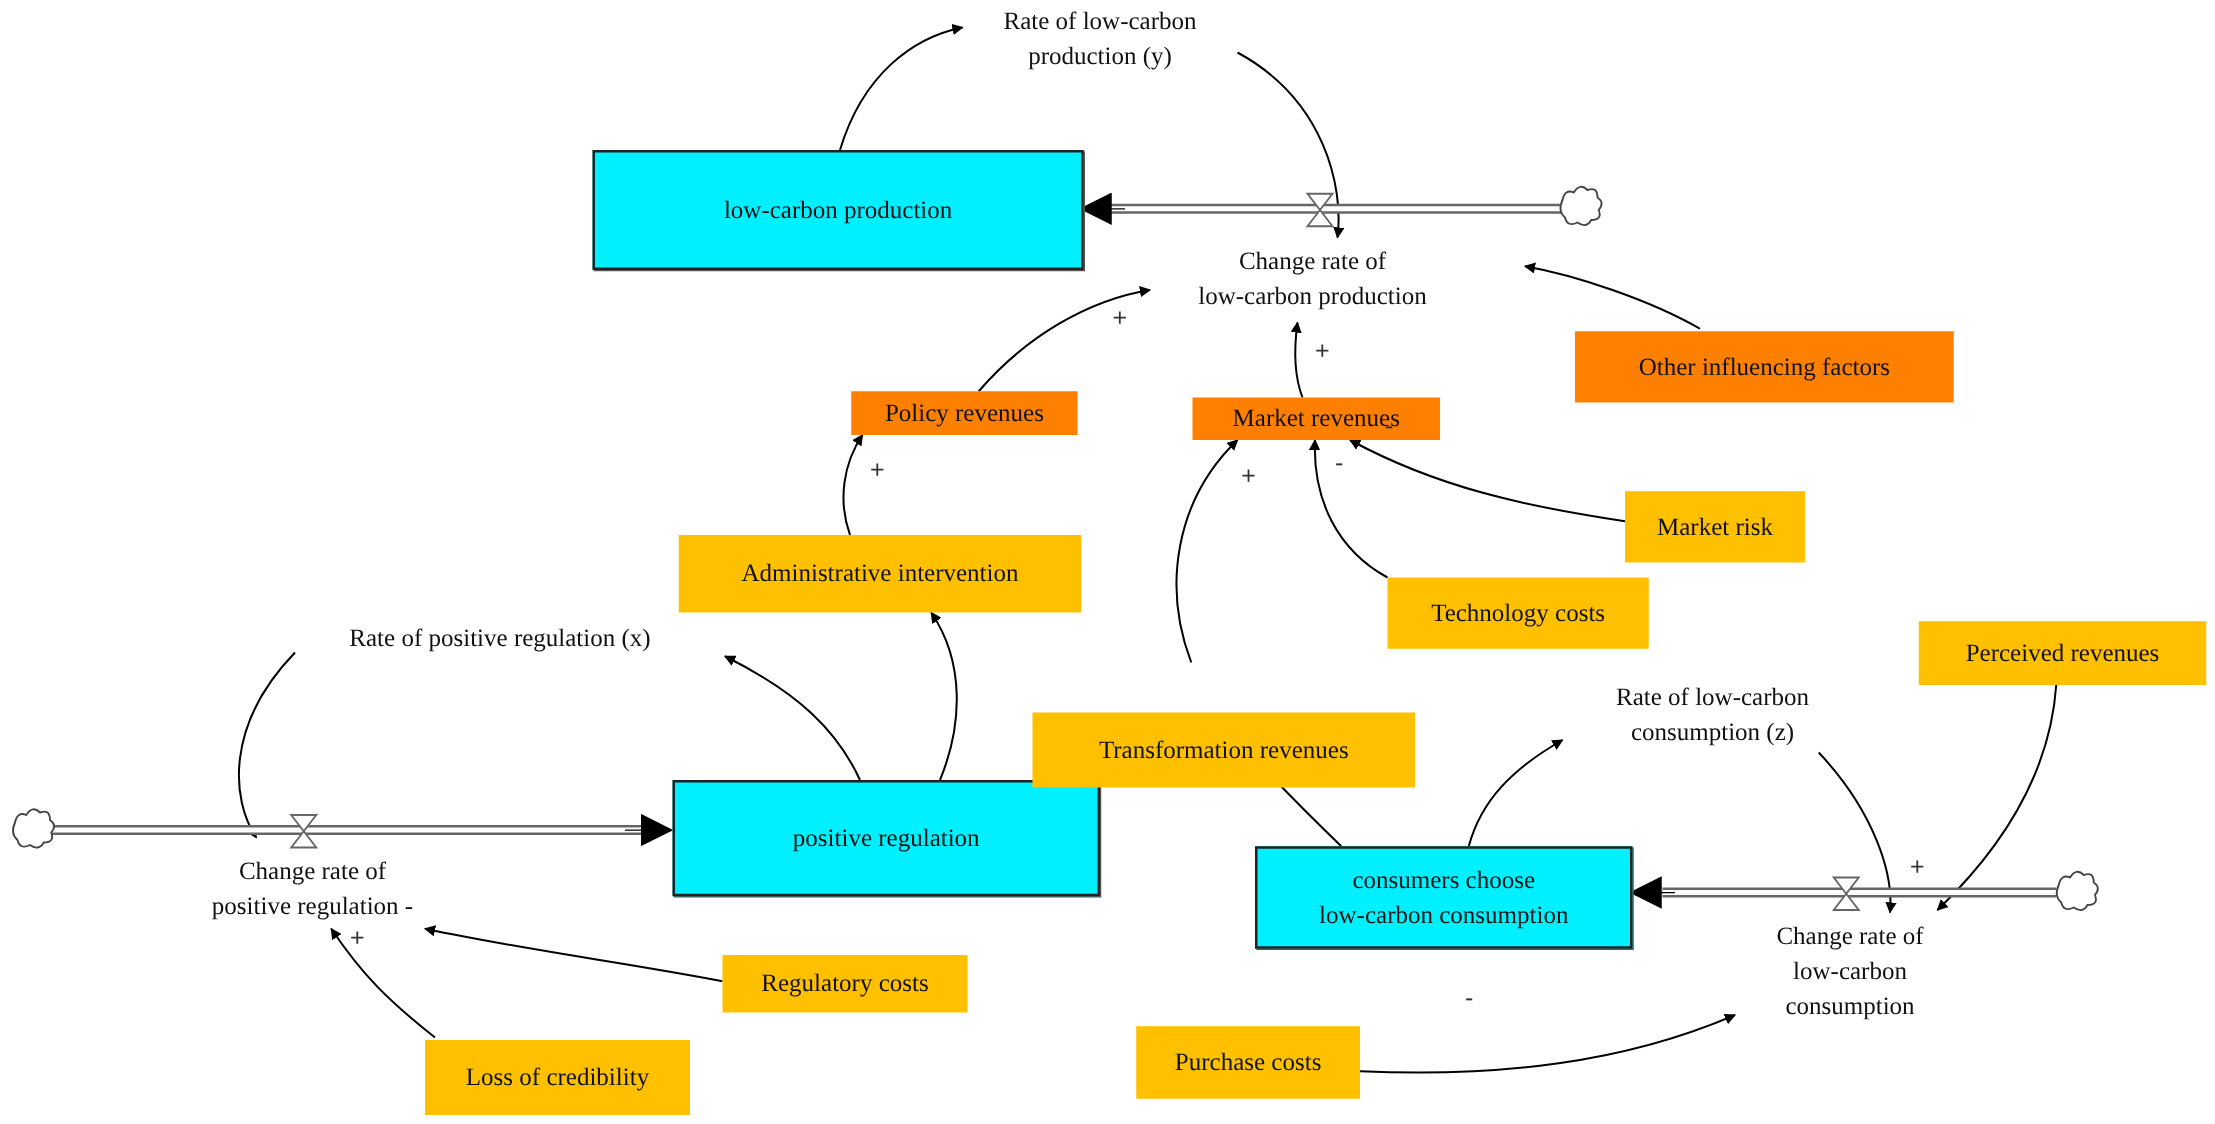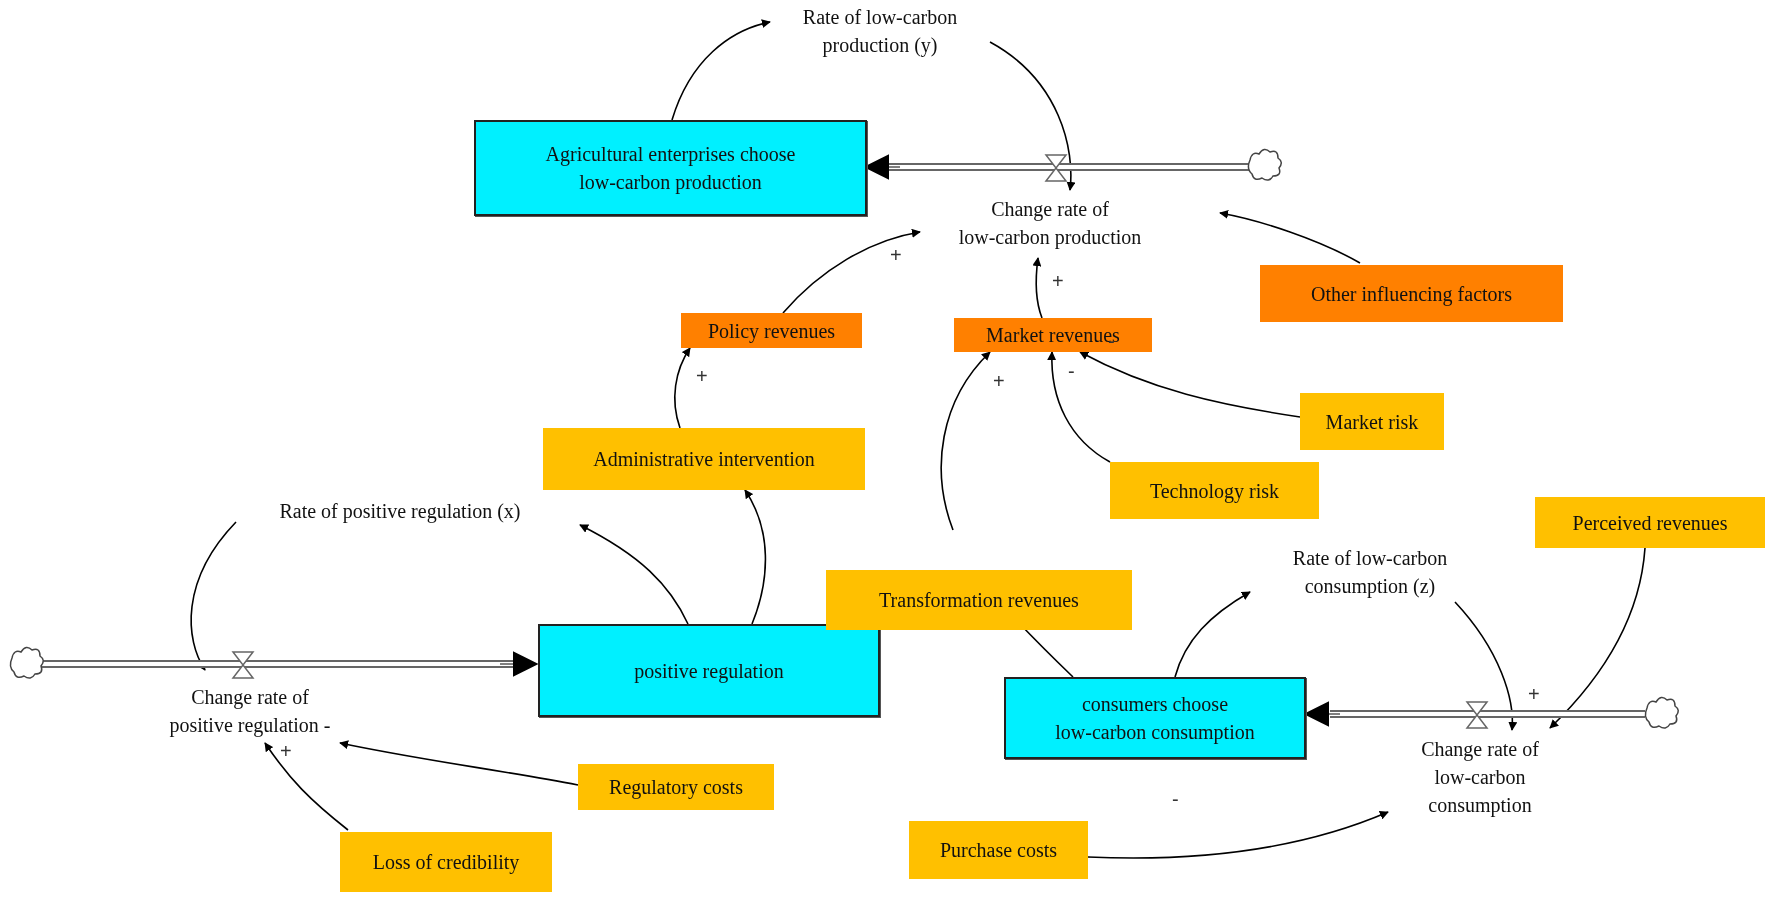--- a/index.html
+++ b/index.html
@@ -92,21 +92,20 @@
   <g fill="#fff" stroke="#666" stroke-width="1.5">
     <path d="M1467,702 L1487,702 L1467,728 L1487,728 Z"></path>
   </g>
 
   <path d="M1250,160 q2,-9 9,-6 q5,-8 11,-2 q8,-3 8,6 q6,4 1,10 q3,8 -6,8 q-4,7 -11,2 q-8,4 -10,-4 q-6,-5 -2,-14 z" fill="#fff" stroke="#444" stroke-width="1.5"></path>
   <path d="M12,658 q2,-9 9,-6 q5,-8 11,-2 q8,-3 8,6 q6,4 1,10 q3,8 -6,8 q-4,7 -11,2 q-8,4 -10,-4 q-6,-5 -2,-14 z" fill="#fff" stroke="#444" stroke-width="1.5"></path>
   <path d="M1647,708 q2,-9 9,-6 q5,-8 11,-2 q8,-3 8,6 q6,4 1,10 q3,8 -6,8 q-4,7 -11,2 q-8,4 -10,-4 q-6,-5 -2,-14 z" fill="#fff" stroke="#444" stroke-width="1.5"></path>
 </svg>
 
 <div class="node stock" style="left:474px; top:120px; width:393px; height:96px; flex-direction:column;">
-  <span>Agricultural enterprises choose</span>
   <span>low-carbon production</span>
 </div>
 <div class="node stock" style="left:538px; top:624px; width:342px; height:93px; flex-direction:column;">
   <span>positive regulation</span>
 </div>
 <div class="node stock" style="left:1004px; top:677px; width:302px; height:82px; flex-direction:column;">
   <span>consumers choose</span>
   <span>low-carbon consumption</span>
 </div>
 
@@ -146,21 +145,21 @@
   <span>Other influencing factors</span>
 </div>
 
 <div class="node aux-yellow" style="left:543px; top:428px; width:322px; height:62px;text-align:center;">
   <span>Administrative intervention</span>
 </div>
 <div class="node aux-yellow" style="left:1300px; top:393px; width:144px; height:57px;">
   <span>Market risk</span>
 </div>
 <div class="node aux-yellow" style="left:1110px; top:462px; width:209px; height:57px;">
-  <span>Technology risk</span>
+  <span>Technology costs</span>
 </div>
 <div class="node aux-yellow" style="left:826px; top:530px; width:306px; height:60px;margin-top:40px;">
   <span>Transformation revenues</span>
 </div>
 <div class="node aux-yellow" style="left:1535px; top:497px; width:230px; height:51px;">
   <span>Perceived revenues</span>
 </div>
 <div class="node aux-yellow" style="left:578px; top:764px; width:196px; height:46px;">
   <span>Regulatory costs</span>
 </div>

